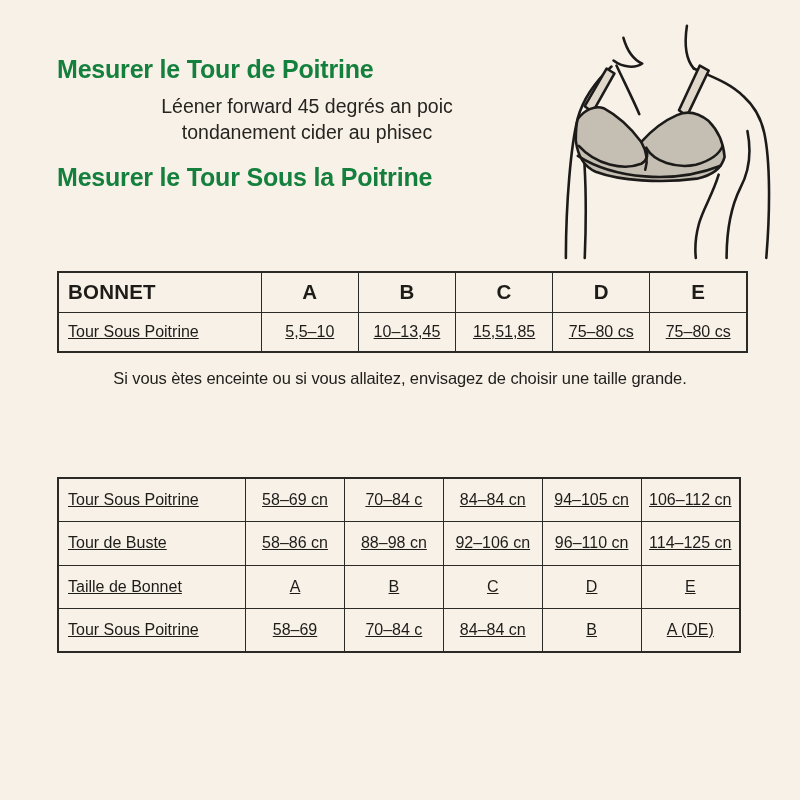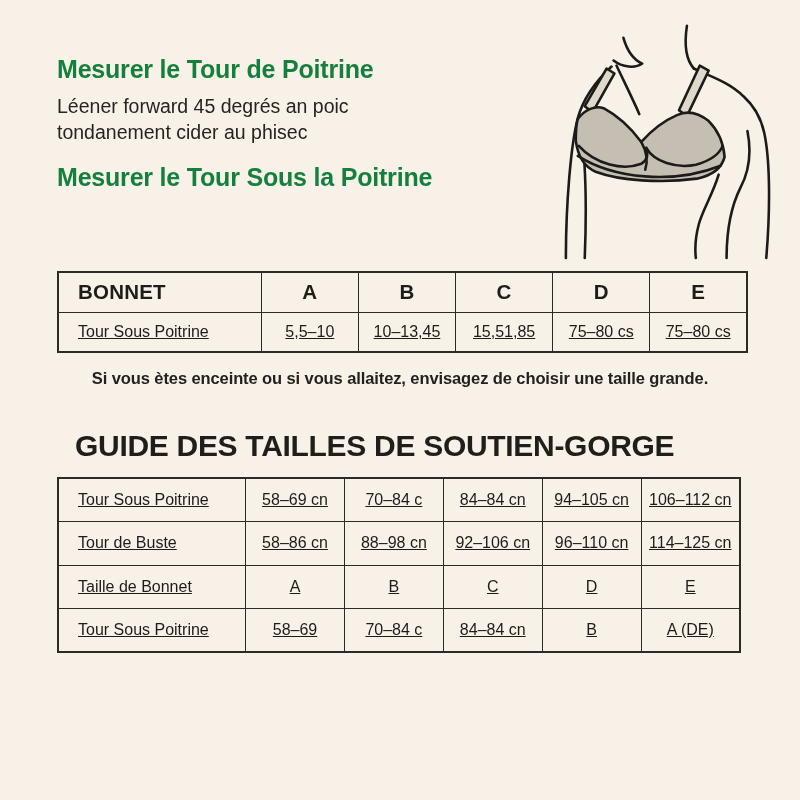--- a/index.html
+++ b/index.html
@@ -29,20 +29,21 @@
     line-height: 30px;
     margin-bottom: 9px;
     color: #15803d;
   }
   .intro .sub {
     font-size: 19.5px;
     font-weight: 400;
     line-height: 26px;
     margin-bottom: 17px;
     color: #262420;
+    text-align: center;
   }
   
   .illustration {
     position: absolute;
     left: 552px;
     top: 8px;
     width: 248px;
     height: 252px;
   }
   
@@ -62,21 +63,21 @@
     text-align: center;
     vertical-align: middle;
     font-weight: 400;
     overflow: hidden;
     white-space: nowrap;
   }
   .tbl tr { height: 40px; }
   .guide-table tr { height: 43.5px; }
   .tbl .label-col {
     text-align: left;
-    padding-left: 19px;
+    padding-left: 9px;
   }
   .bonnet-table th, .guide-table th {
     font-size: 20.5px;
     font-weight: 700;
     letter-spacing: 0.2px;
   }
   .bonnet-table td, .guide-table td {
     font-size: 16px;
     text-decoration: underline;
   }
@@ -84,21 +85,20 @@
   
   .note {
     position: absolute;
     top: 369px;
     left: 0;
     width: 800px;
     text-align: center;
     font-size: 16.5px;
     letter-spacing: -0.1px;
     color: #23211d;
-    font-weight: bold;
   }
   
   .guide-title {
     position: absolute;
     top: 429px;
     left: 75px;
     width: 680px;
     font-size: 30px;
     font-weight: 700;
     letter-spacing: -0.3px;
@@ -175,21 +175,20 @@
       <td>10–13,45</td>
       <td>15,51,85</td>
       <td>75–80 cs</td>
       <td>75–80 cs</td>
     </tr>
   </tbody>
     </table>
 
   <div class="note">Si vous ètes enceinte ou si vous allaitez, envisagez de choisir une taille grande.</div>
 
-  <div class="guide-title">GUIDE DES TAILLES DE SOUTIEN-GORGE</div>
 
   <table class="tbl guide-table">
     <colgroup>
       <col style="width:27.5%">
         <col style="width:14.5%">
         <col style="width:14.5%">
       <col style="width:14.5%">
         <col style="width:14.5%">
         <col style="width:14.5%">
     </colgroup>

